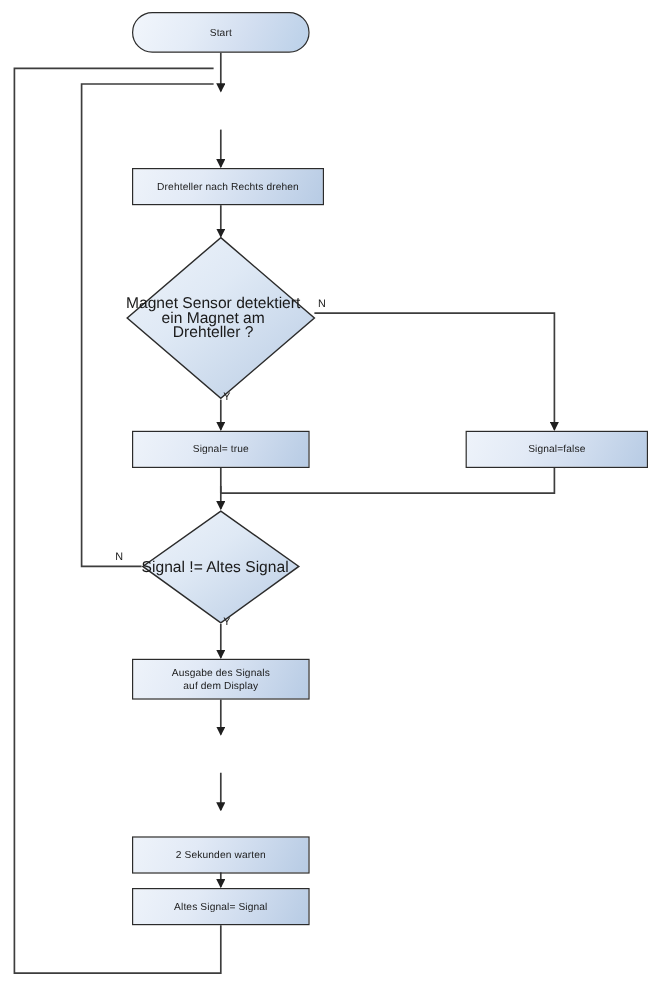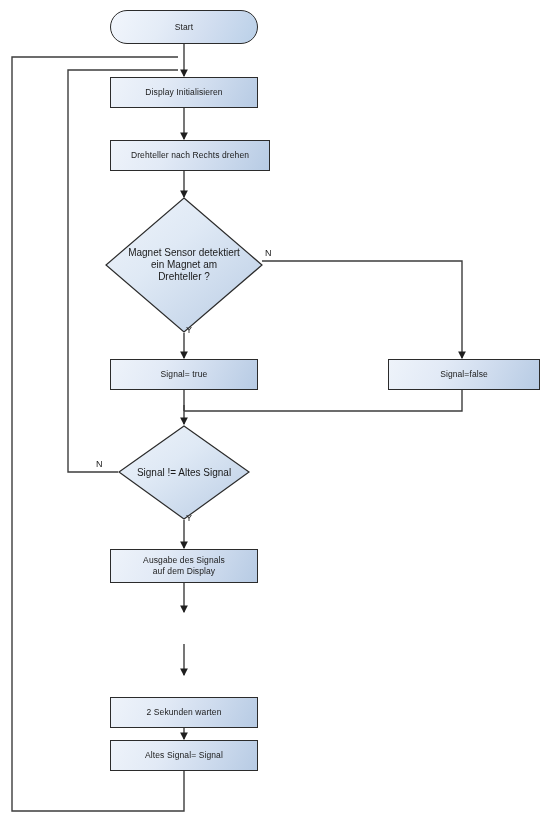--- a/index.html
+++ b/index.html
@@ -56,24 +56,23 @@
     overflow: visible;
   }
   .decision-label {
     position: absolute;
     left: 0;
     top: 0;
     width: 100%;
     height: 100%;
     display: flex;
     align-items: center;
-    justify-content: center;
     text-align: center;
     color: #1a1a1a;
-    font-size: 10px;
+    font-size: 13px;
     line-height: 12px;
     pointer-events: none;
   }
   .branch-label {
     position: absolute;
     font-size: 9px;
     color: #1a1a1a;
     line-height: 10px;
   }
   .nodetext {
@@ -121,23 +120,20 @@
       <path d="M 184 708 L 184 739" marker-end="url(#arrow)"></path>
 
       <path d="M 184 771 L 184 811 L 12 811 L 12 57 L 178 57"></path>
     </g>
   </svg>
 
   <div class="node terminal" style="left:110px; top:10px; width:148px; height:34px;">
     <span class="nodetext">Start</span>
   </div>
 
-  <div class="node process" style="left:110px; top:77px; width:148px; height:31px;">
-    <span class="nodetext">Display Initialisieren</span>
-  </div>
 
   <div class="node process" style="left:110px; top:140px; width:160px; height:31px;">
     <span class="nodetext">Drehteller nach Rechts drehen</span>
   </div>
 
   <div class="decision-wrap" style="left:105px; top:197px; width:158px; height:136px;">
     <svg width="158" height="136" viewBox="0 0 158 136" xmlns="http://www.w3.org/2000/svg">
       <defs>
         <linearGradient id="dg1" x1="0" y1="0" x2="1" y2="1">
           <stop offset="0%" stop-color="#eef3fa"></stop>

